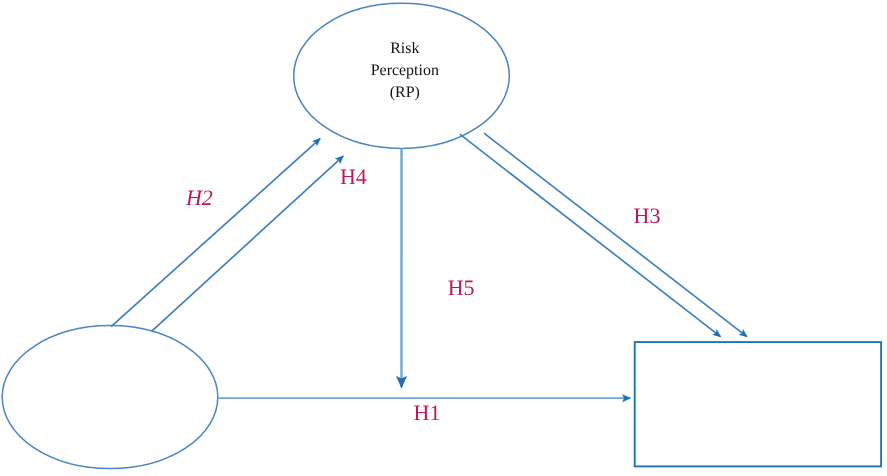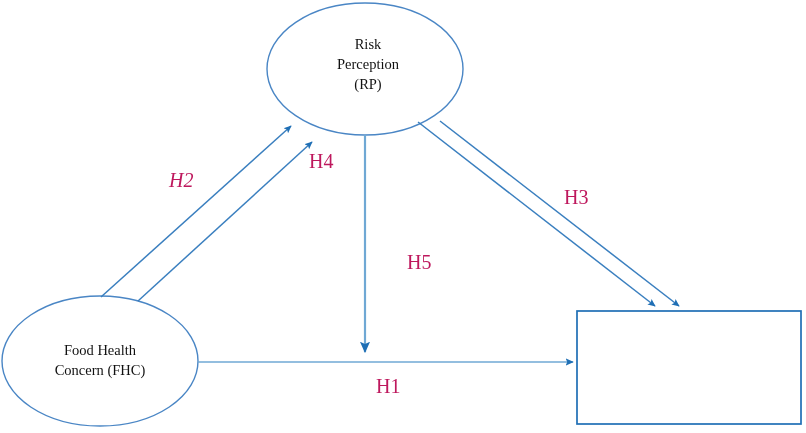--- a/index.html
+++ b/index.html
@@ -41,23 +41,23 @@
     position: absolute;
     color: #be185d;
     font-size: 20px;
     line-height: 18px;
     font-family: "Liberation Serif", "DejaVu Serif", serif;
     white-space: nowrap;
   }
   #label-rp      { left: 288px; top: 34px;  width: 160px; }
   #label-fhc     { left: 14px;  top: 340px; width: 172px; }
   #label-cffv    { left: 585px; top: 342px; width: 208px; }
-  #label-h1      { left: 376px; top: 377px; text-align: right; }
+  #label-h1      { left: 376px; top: 367px; text-align: right; }
   #label-h2      { left: 169px; top: 171px; font-style: italic; }
-  #label-h3      { left: 564px; top: 188px; }
+  #label-h3      { left: 576px; top: 188px; }
   #label-h4      { left: 309px; top: 152px; }
   #label-h5      { left: 372px; top: 253px; margin-left: 35px; }
 </style>
 </head>
 <body>
 
 <div id="diagram-root">
 
   <svg class="canvas" viewBox="0 0 806 433" xmlns="http://www.w3.org/2000/svg">
     <defs>
@@ -81,22 +81,20 @@
 
     <line x1="365" y1="135" x2="365" y2="352" stroke="#6fa8d4" stroke-width="2.2" marker-end="url(#arrowblue)"></line>
 
     <line x1="198" y1="362" x2="573" y2="362" stroke="#6fa8d4" stroke-width="1.6" marker-end="url(#arrowblue)"></line>
   </svg>
 
   <div class="node-label" id="label-rp">Risk
 Perception
 (RP)</div>
 
-  <div class="node-label" id="label-fhc">Food Health
-Concern (FHC)</div>
 
 
   <div class="edge-label" id="label-h1">H1</div>
 
   <div class="edge-label" id="label-h2">H2</div>
 
   <div class="edge-label" id="label-h3">H3</div>
 
   <div class="edge-label" id="label-h4">H4</div>
 

